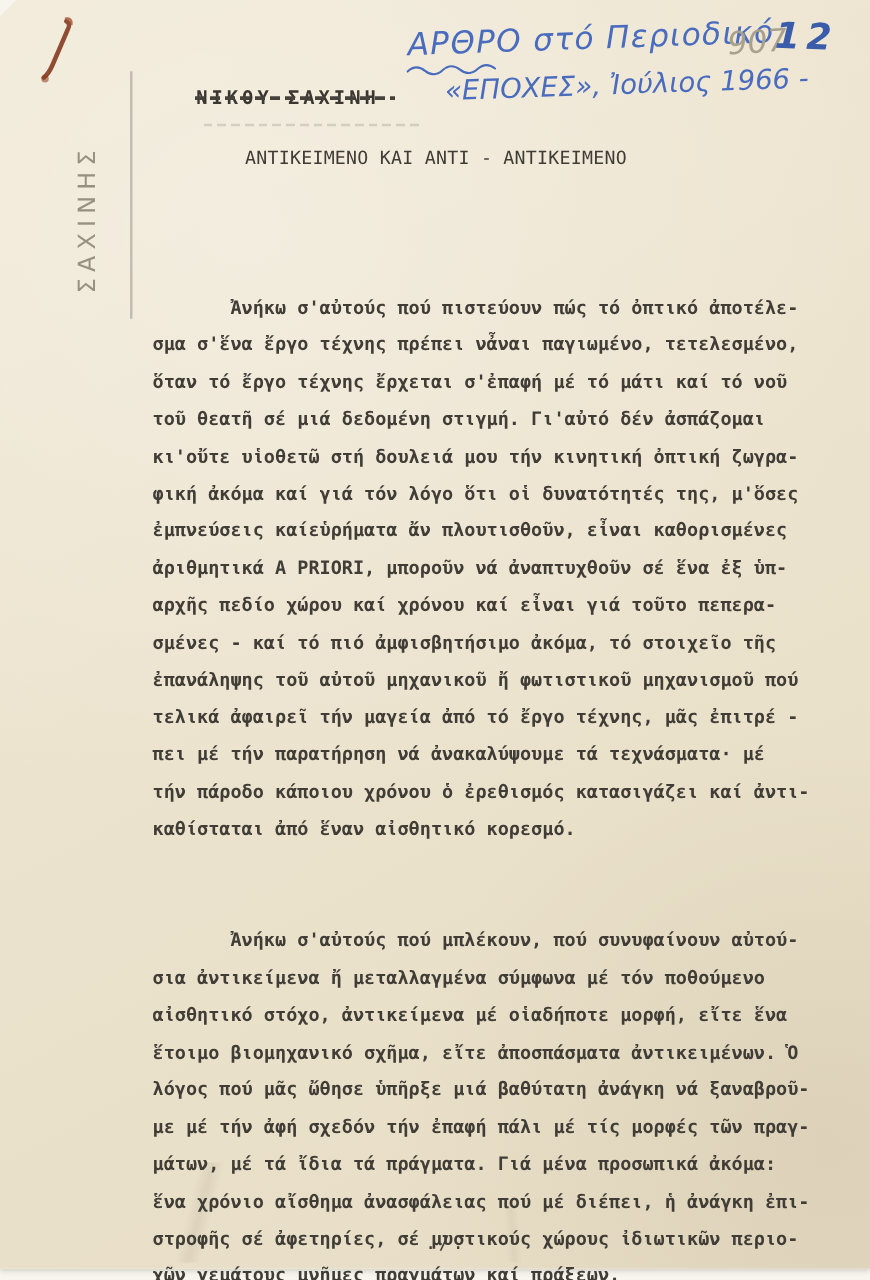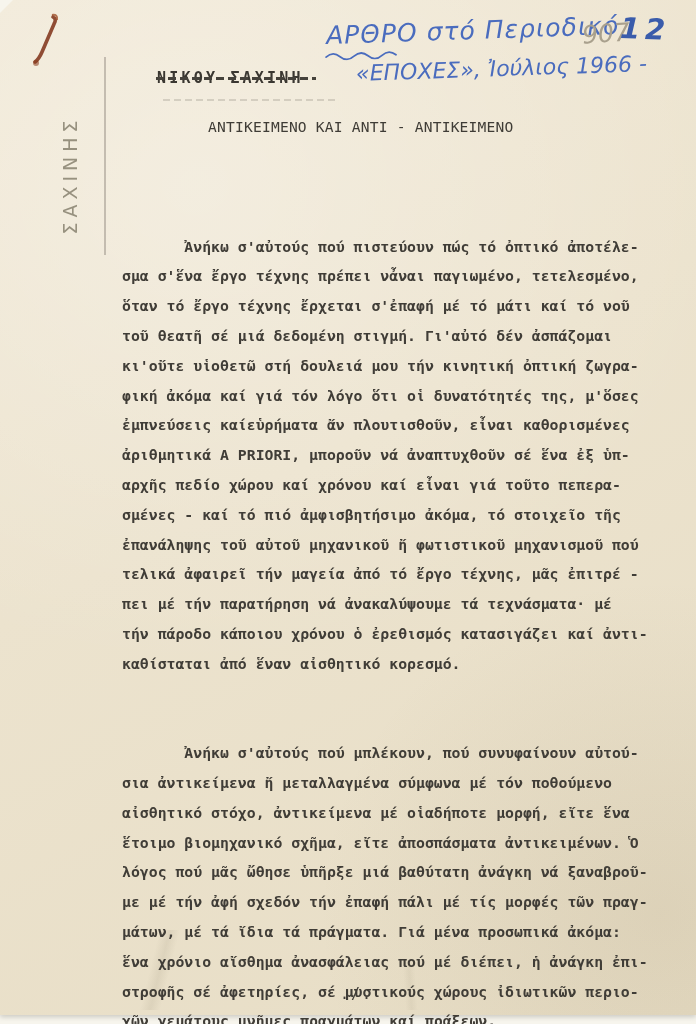--- a/index.html
+++ b/index.html
@@ -45,21 +45,21 @@
   .author-underline {
     position: absolute; left: 156px; top: 77px; width: 160px; height: 2.6px;
     background: repeating-linear-gradient(90deg, #45423b 0 8px, transparent 8px 12px);
   }
   .erased-line {
     position: absolute; left: 163px; top: 99px; width: 175px; height: 2.2px;
     opacity: 0.3;
     background: repeating-linear-gradient(90deg, #8d887c 0 7px, transparent 7px 11px);
   }
   .article-title {
-    position: absolute; left: 208px; top: 118px;
+    position: absolute; left: 196px; top: 118px;
     font-size: 14.6px; letter-spacing: 0.2px; color: #3f3c36;
   }
   .body-text {
     position: absolute; left: 122px; top: 172px; width: 530px;
     font-size: 14.8px; line-height: 29.8px;
     white-space: pre-wrap;
     color: #403d37;
   }
   .body-text p { margin: 0; font-weight: bold; }
   .continuation {

